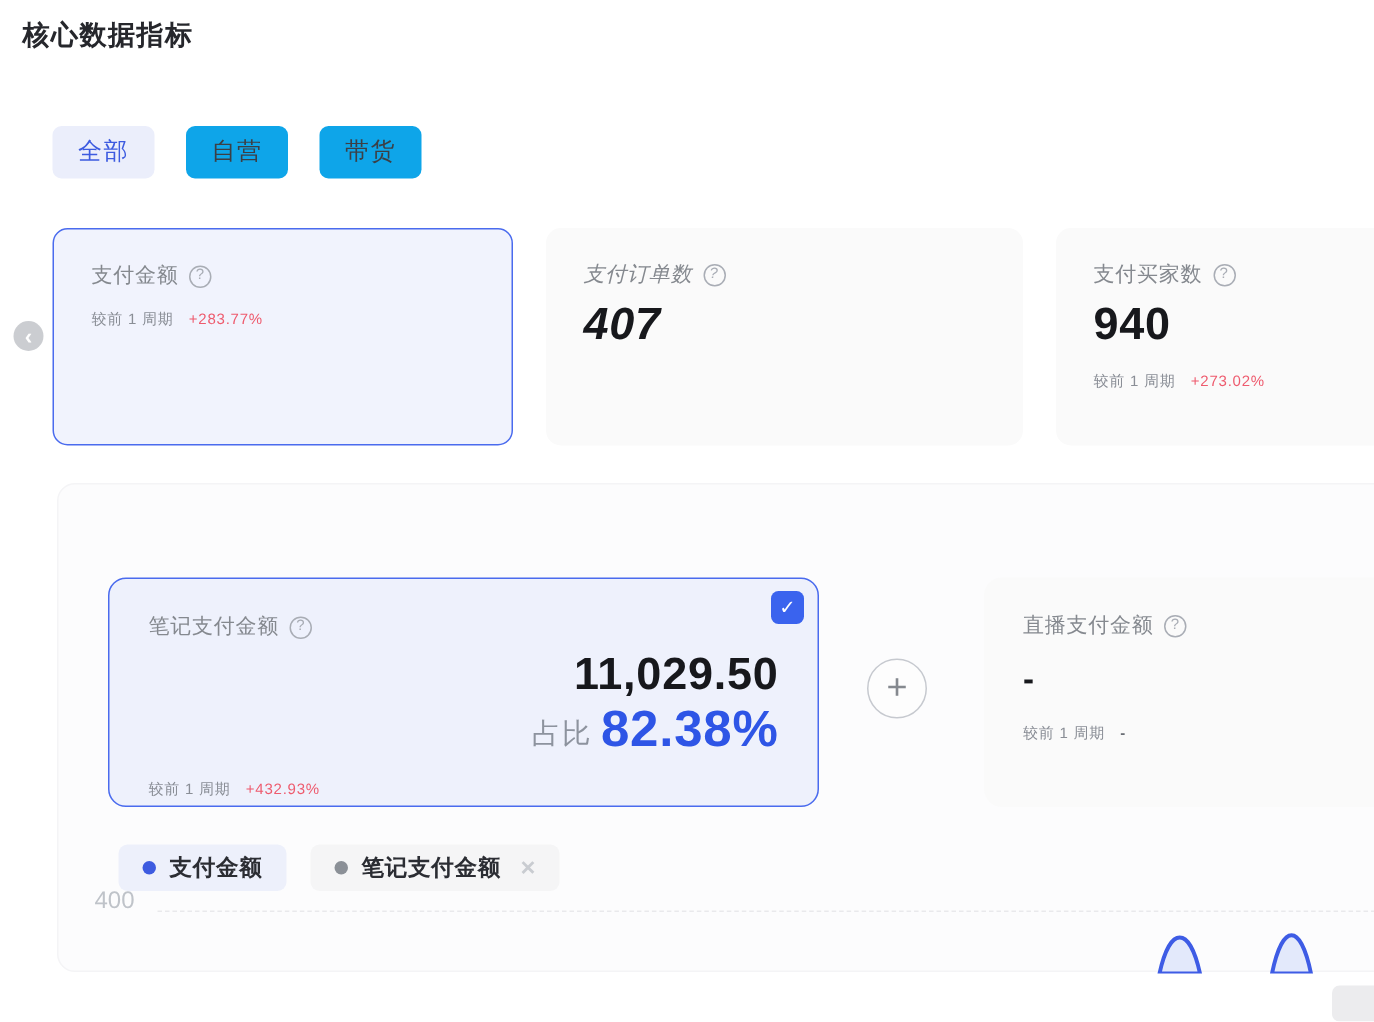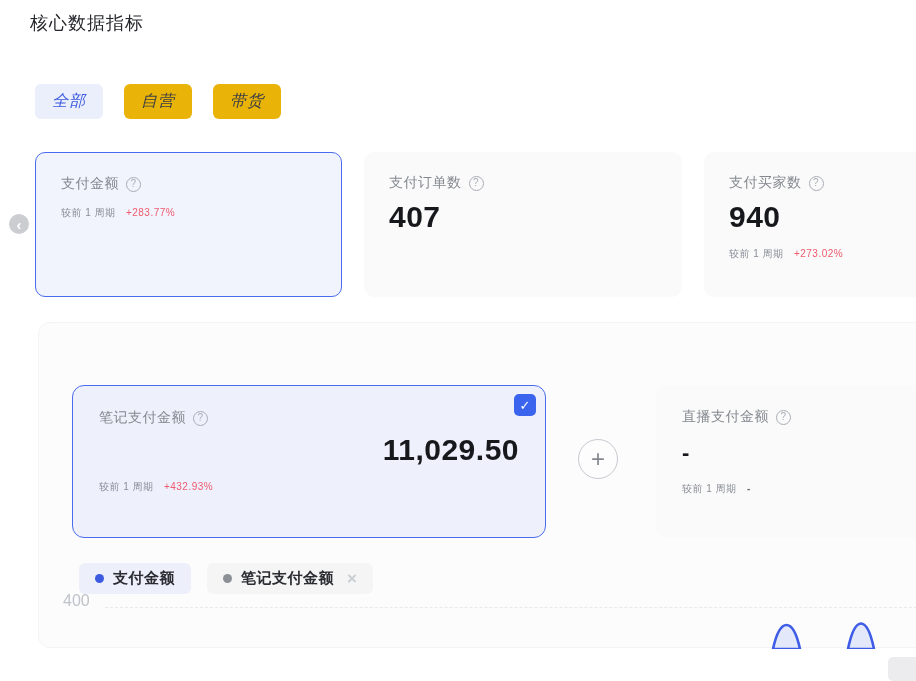--- a/index.html
+++ b/index.html
@@ -3,38 +3,38 @@
 <meta charset="utf-8">
 <style>
   * { margin:0; padding:0; box-sizing:border-box; }
   html,body { width:916px; height:681px; }
   body {
     position:relative; overflow:hidden; background:#ffffff;
     font-family:"Liberation Sans","DejaVu Sans",sans-serif;
     color:#232429;
   }
   .page-title {
-    position:absolute; left:30px; top:11px;
-    font-size:18px; font-weight:400; letter-spacing:1px; color:#26272c;
-  }
-  
-  .tabs { position:absolute; left:35px; top:84px; display:flex; gap:21px;font-style:italic; }
+    position:absolute; left:15px; top:11px;
+    font-size:18px; font-weight:700; letter-spacing:1px; color:#26272c;
+  }
+  
+  .tabs { position:absolute; left:35px; top:84px; display:flex; gap:21px; }
   .tab {
     height:35px; padding:0 17px; display:flex; align-items:center;
-    border-radius:6px; background:#eab308; color:#3c3f45;
+    border-radius:6px; background:#0ea5e9; color:#3c3f45;
     font-size:16px; cursor:pointer; letter-spacing:1px;
   }
   .tab.active { background:#ebeefb; color:#3d5be0; }
   
   .metric-row { position:absolute; left:35px; top:152px; display:flex; gap:22px; }
   .metric-card {
     width:307px; height:145px; border-radius:10px; background:#fafafa;
     padding:22px 25px;
   }
-  .metric-card.c2 { width:318px; }
+  .metric-card.c2 { width:318px;font-style:italic; }
   .metric-card.c3 { width:300px; }
   .metric-card.selected { background:#f1f3fd; border:1.6px solid #4a6bee; }
   .m-label { display:flex; align-items:center; gap:7px; font-size:14px; color:#85898f; letter-spacing:.5px; }
   .help-icon {
     width:15px; height:15px; border-radius:50%; border:1.2px solid #a9adb5;
     color:#a9adb5; font-size:10px; line-height:1; display:flex; align-items:center; justify-content:center;
   }
   .m-value { margin-top:8px; font-size:30px; font-weight:700; color:#17181c; letter-spacing:.5px; }
   .m-compare { margin-top:13px; font-size:10px; color:#8a8e96; letter-spacing:.5px; }
   .change-up { color:#ee5b6e; margin-left:7px; }
@@ -153,20 +153,24 @@
   <div class="sub-card note">
     <div class="checkbox">
       <span>✓</span>
     </div>
     <div class="m-label">
       <span>笔记支付金额</span>
       <span class="help-icon">?</span>
     </div>
     <div class="note-value-row">
       <div class="m-value" style="margin-top:0;">11,029.50</div>
+      <div class="ratio-group">
+        <span class="ratio-label">占比</span>
+        <span class="ratio-value">82.38%</span>
+      </div>
     </div>
     <div class="m-compare">
       <span>较前 1 周期</span>
       <span class="change-up">+432.93%</span>
     </div>
   </div>
 
   <div class="add-btn">
     <span>+</span>
   </div>

